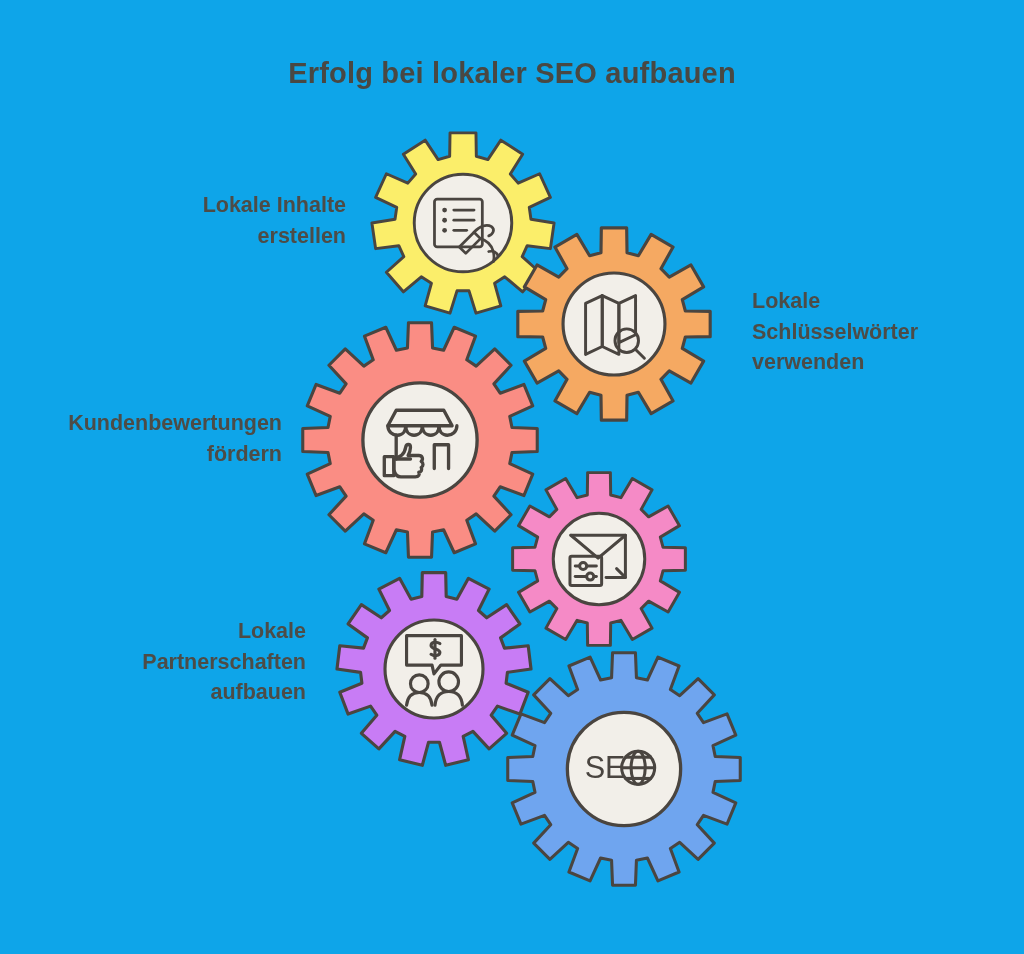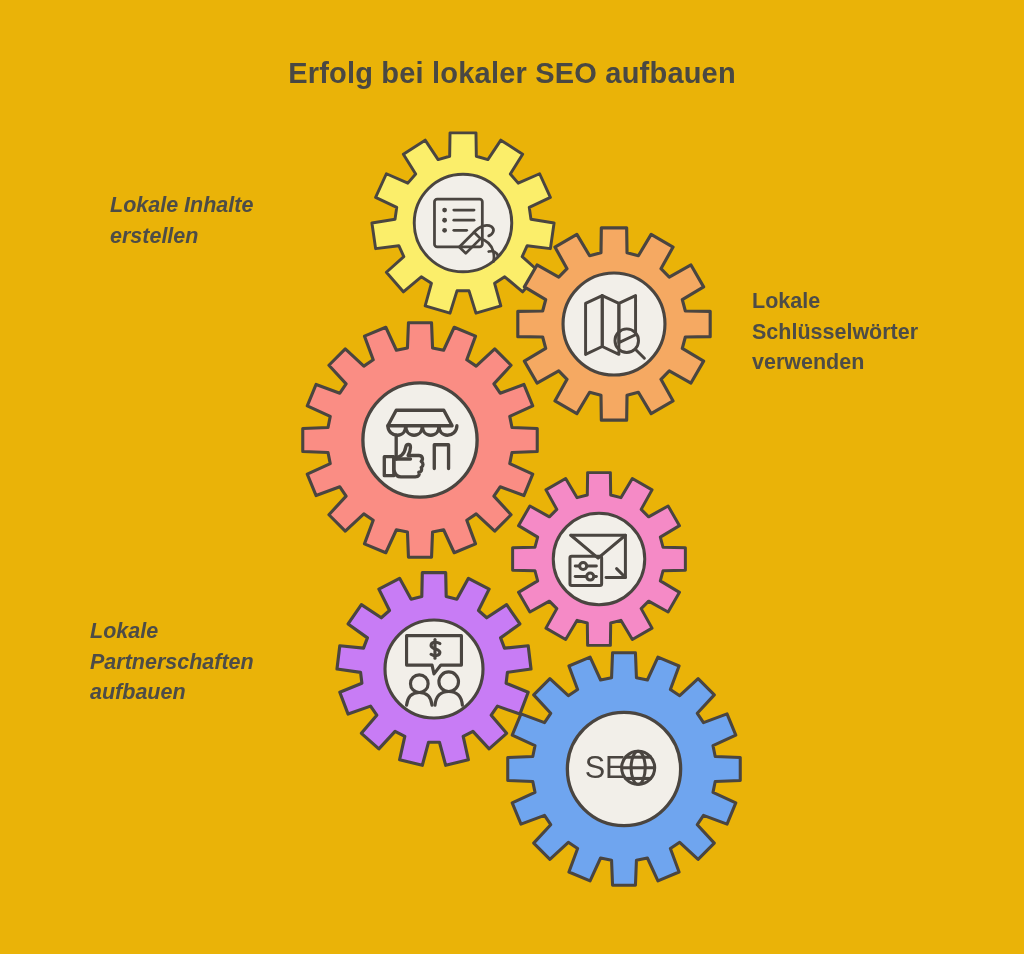--- a/index.html
+++ b/index.html
@@ -11,21 +11,21 @@
     width: 1024px;
     height: 954px;
     background: #f2efe9;
     font-family: "Liberation Sans", sans-serif;
     overflow: hidden;
   }
   #stage {
     position: relative;
     width: 1024px;
     height: 954px;
-    background: #eab308;
+    background: #0ea5e9;
   }
   #title {
     position: absolute;
     left: 0;
     top: 57px;
     width: 1024px;
     text-align: center;
     font-size: 29px;
     font-weight: bold;
     color: #494843;
@@ -40,21 +40,21 @@
     overflow: visible;
   }
   .label {
     position: absolute;
     font-size: 21.5px;
     font-weight: bold;
     color: #4d4c47;
     line-height: 1.42;
     white-space: pre-line;
   }
-  .label.right { text-align: left; font-style: italic; }
+  .label.right { text-align: right; }
   .label.left  { text-align: left; }
 </style>
 </head>
 <body>
 
 <div id="stage">
 
   <div id="title">Erfolg bei lokaler SEO aufbauen</div>
 
   <div class="gear-wrap" style="left:371px; top:131px;">
@@ -116,20 +116,22 @@
         <path d="M102 88 c0 5 3 8 7 8 c4 0 7 -3 7 -8"></path>
         <path d="M116 88 c0 5 3 8 7 8 c4 0 8 -3 8 -8"></path>
         <line x1="80" y1="96" x2="80" y2="116"></line>
         <path d="M112 124 v-20 h12 v20"></path>
         <path d="M80 116 h12"></path>
         <path d="M78 125 v-10 c5 0 9 -3 10 -9 c0.5 -3 4 -3 4 0 c0 3 -1 5 -2 7 h9 c3 0 4 3 2 5 c2 1 2 4 0 5 c1 2 0 4 -2 4 c1 2 0 4 -3 4 h-12 c-3 0 -5 -2 -6 -6 z"></path>
         <path d="M70 114 h8 v16 h-8 z"></path>
       </g>
     </svg>
   </div>
+  <div class="label right" style="left:22px; top:408px; width:260px;">Kundenbewertungen
+fördern</div>
 
   <div class="gear-wrap" style="left:511px; top:471px;">
     <svg width="176" height="176" viewBox="0 0 200 200">
       <g id="g4">
           <path d="M87.08,1.85 L112.92,1.85 L113.29,27.20 L124.88,30.31 L137.89,8.54 L160.27,21.46 L147.91,43.60 L156.40,52.09 L178.54,39.73 L191.46,62.11 L169.69,75.12 L172.80,86.71 L198.15,87.08 L198.15,112.92 L172.80,113.29 L169.69,124.88 L191.46,137.89 L178.54,160.27 L156.40,147.91 L147.91,156.40 L160.27,178.54 L137.89,191.46 L124.88,169.69 L113.29,172.80 L112.92,198.15 L87.08,198.15 L86.71,172.80 L75.12,169.69 L62.11,191.46 L39.73,178.54 L52.09,156.40 L43.60,147.91 L21.46,160.27 L8.54,137.89 L30.31,124.88 L27.20,113.29 L1.85,112.92 L1.85,87.08 L27.20,86.71 L30.31,75.12 L8.54,62.11 L21.46,39.73 L43.60,52.09 L52.09,43.60 L39.73,21.46 L62.11,8.54 L75.12,30.31 L86.71,27.20 Z" fill="#f58ac6" stroke="#4a4540" stroke-width="3.4" stroke-linejoin="round"></path>
         </g>
       <circle cx="100" cy="100" r="52" fill="#f2efe9" stroke="#4a4540" stroke-width="3.4"></circle>
 
       <g fill="none" stroke="#4a4540" stroke-width="3.4" stroke-linecap="round" stroke-linejoin="round">
         <path d="M68 73 h62 v48 h-22"></path>

